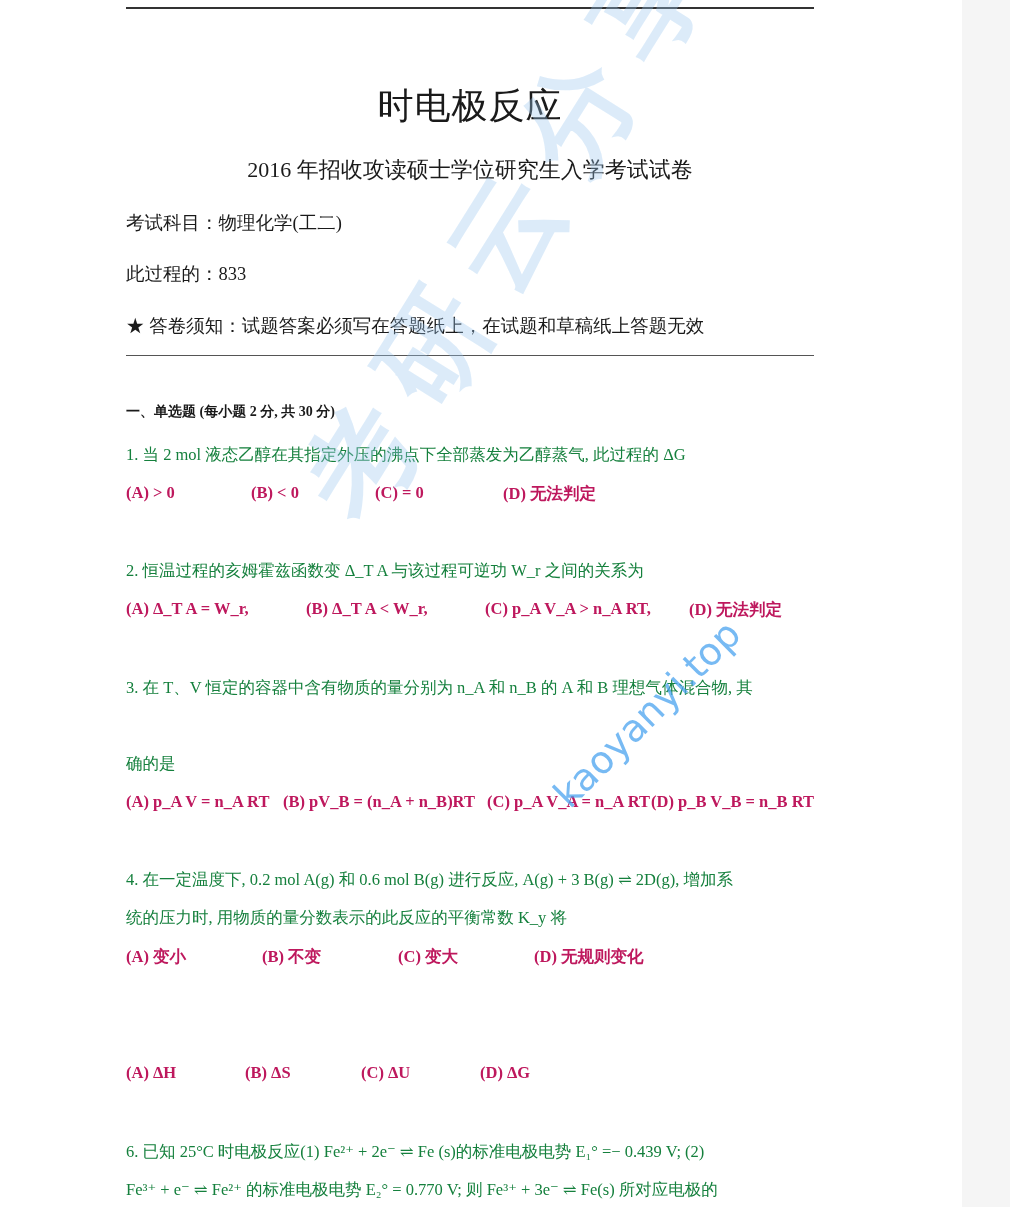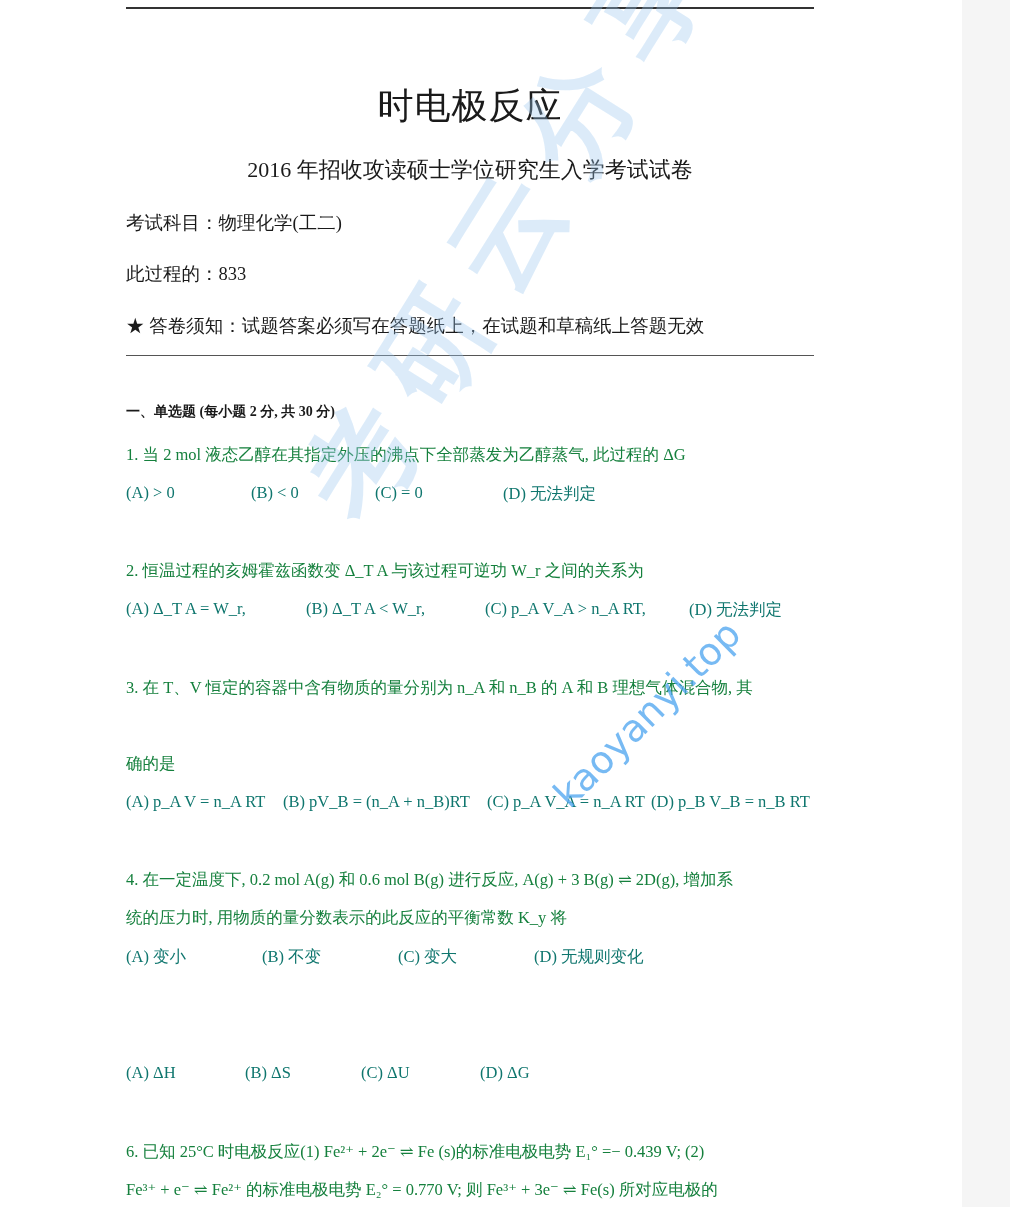--- a/index.html
+++ b/index.html
@@ -16,21 +16,21 @@
   .page { position:absolute; left:0; top:0; width:962px; height:1207px; background:#fff; }
   .rule { position:absolute; left:126px; width:688px; height:1px; background:#444; }
   .rule.top { top:7px; height:1.5px; background:#333; }
   .rule.mid { top:355px; background:#555; }
   .abs { position:absolute; white-space:nowrap; }
   .title { left:0; width:940px; text-align:center; top:82px; font-size:36px; letter-spacing:1px; }
   .subtitle { left:0; width:940px; text-align:center; top:155px; font-size:22px; }
   .meta { left:126px; font-size:18.5px; }
   .section { left:126px; top:403px; font-size:14px; font-weight:bold; }
   .q { left:126px; font-size:16.5px; color:#15803d; }
-  .opt { font-size:16.5px; color:#0f766e; }
+  .opt { font-size:16.5px; color:#be185d;font-weight:bold; }
   .wm { position:absolute; color:#9cc8f0; opacity:0.55; pointer-events:none; font-family:"DejaVu Sans",sans-serif; }
   .wm-cn { left:270px; top:470px; font-size:110px; transform:rotate(-58deg); transform-origin:left top; letter-spacing:26px; font-weight:bold; opacity:0.35; }
   .wm-en { left:545px; top:785px; font-size:38px; transform:rotate(-45deg); transform-origin:left top; color:#4aa3f0; opacity:0.75; }
 </style>
 </head>
 <body>
 
 <div class="page">
 
   <div class="rule top"></div>

